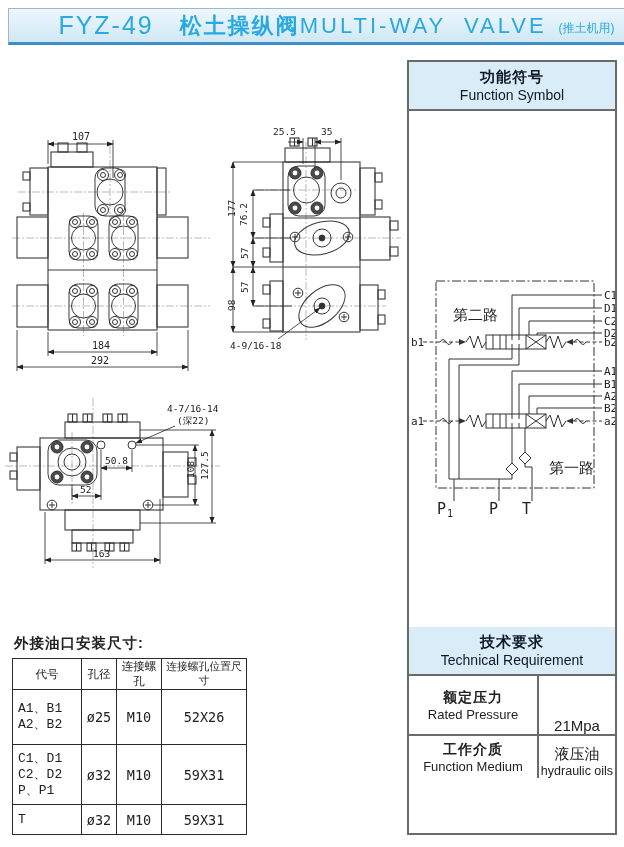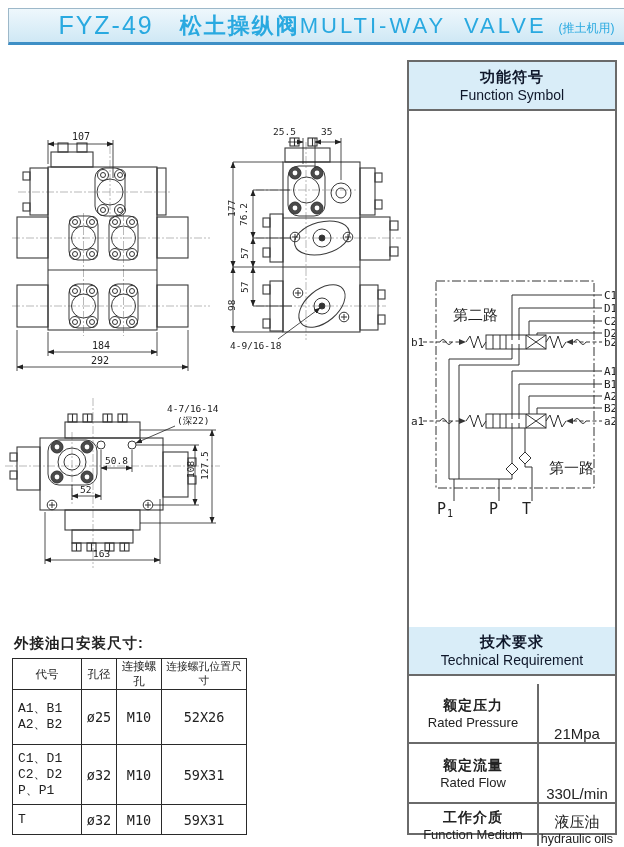--- a/index.html
+++ b/index.html
@@ -26,21 +26,21 @@
   .panel-header.second{border-top:0;border-bottom:2px solid #6a6a6a;}
   .tech-row{flex:none;display:flex;border-bottom:2px solid #6a6a6a;}
   .tech-row:last-child{border-bottom:0;}
   .tech-row .tech-label{width:128px;border-right:2px solid #6a6a6a;
      display:flex;flex-direction:column;align-items:center;justify-content:center;}
   .tech-row .tech-label div:first-child{font-size:14px;font-weight:600;letter-spacing:1px;}
   .tech-row .tech-label div:last-child{font-size:13px;}
   .tech-row .tech-value{flex:1;display:flex;flex-direction:column;align-items:center;justify-content:flex-end;}
   .tech-row .tech-value div:first-child{font-size:15px;}
   .tech-row .tech-value div:nth-child(2){font-size:12.5px;}
-  .tr1{height:58px;margin-top:8px;} .tr2{height:58px;} .tr3{height:42px;}
+  .tr1{height:58px;} .tr2{height:58px;} .tr3{height:42px;}
   
   .drawing{position:absolute;}
   svg text{font-family:"DejaVu Sans Mono","Liberation Mono",monospace;fill:#222;}
   
   .port-title{position:absolute;left:14px;top:634px;font-size:14.5px;font-weight:600;letter-spacing:1px;}
   .port-table{position:absolute;left:12px;top:658px;border-collapse:collapse;table-layout:fixed;}
   .port-table th,.port-table td{border:1.3px solid #2a2a2a;padding:0;text-align:center;font-weight:normal;}
   .port-table th{font-size:11.5px;height:29px;}
   .port-table th.w4{font-size:10.8px;font-family:Liberation Serif, serif;}
   .port-table td{font-size:13.5px;font-family:"DejaVu Sans Mono","Liberation Mono",monospace;}
@@ -417,30 +417,20 @@
       <div class="hen">Technical Requirement</div>
     </div>
 
     <div class="tech-row tr1">
       <div class="tech-label">
         <div>额定压力</div>
         <div>Rated Pressure</div>
       </div>
       <div class="tech-value">
         <div>21Mpa</div>
-        <div></div>
-      </div>
-    </div>
-    <div class="tech-row tr2">
-      <div class="tech-label">
-        <div>额定流量</div>
-        <div>Rated Flow</div>
-      </div>
-      <div class="tech-value">
-        <div>330L/min</div>
         <div></div>
       </div>
     </div>
     <div class="tech-row tr3">
       <div class="tech-label">
         <div>工作介质</div>
         <div>Function Medium</div>
       </div>
       <div class="tech-value">
         <div>液压油</div>

